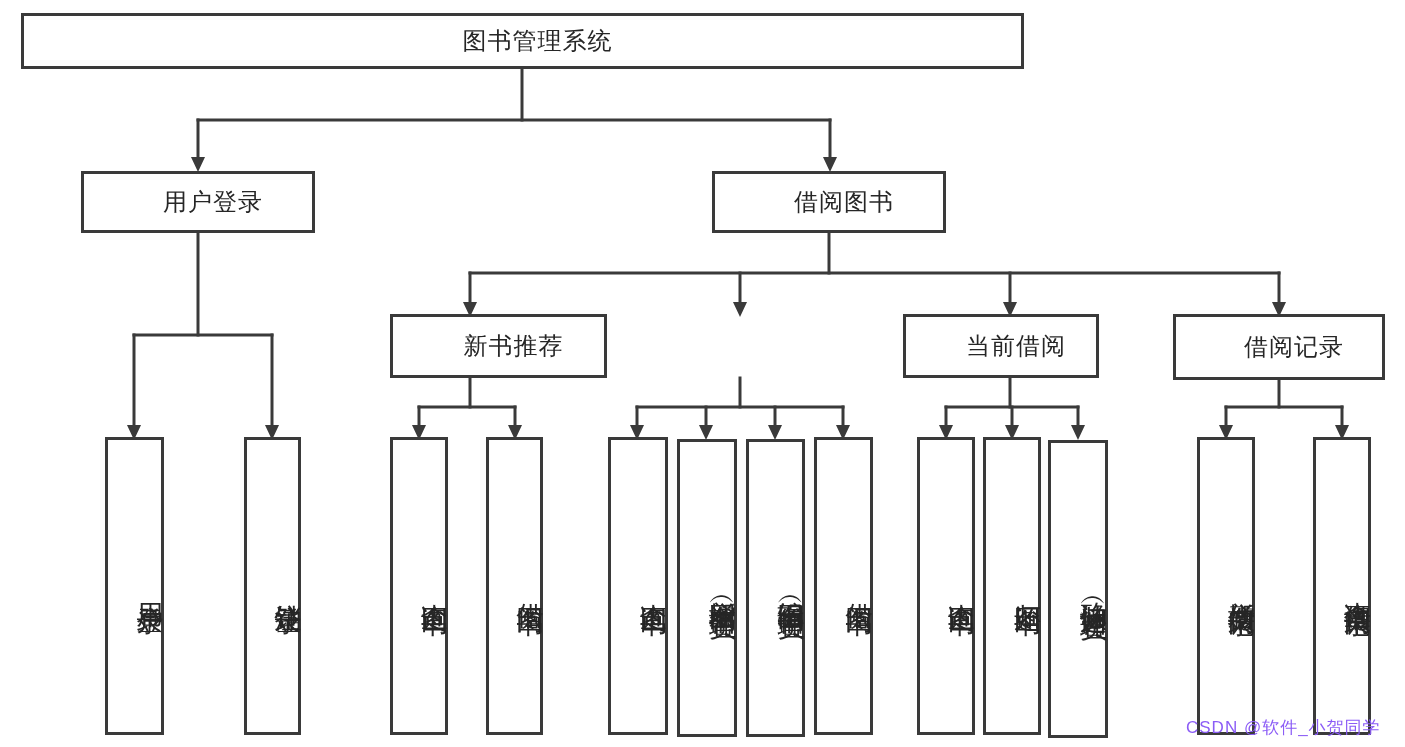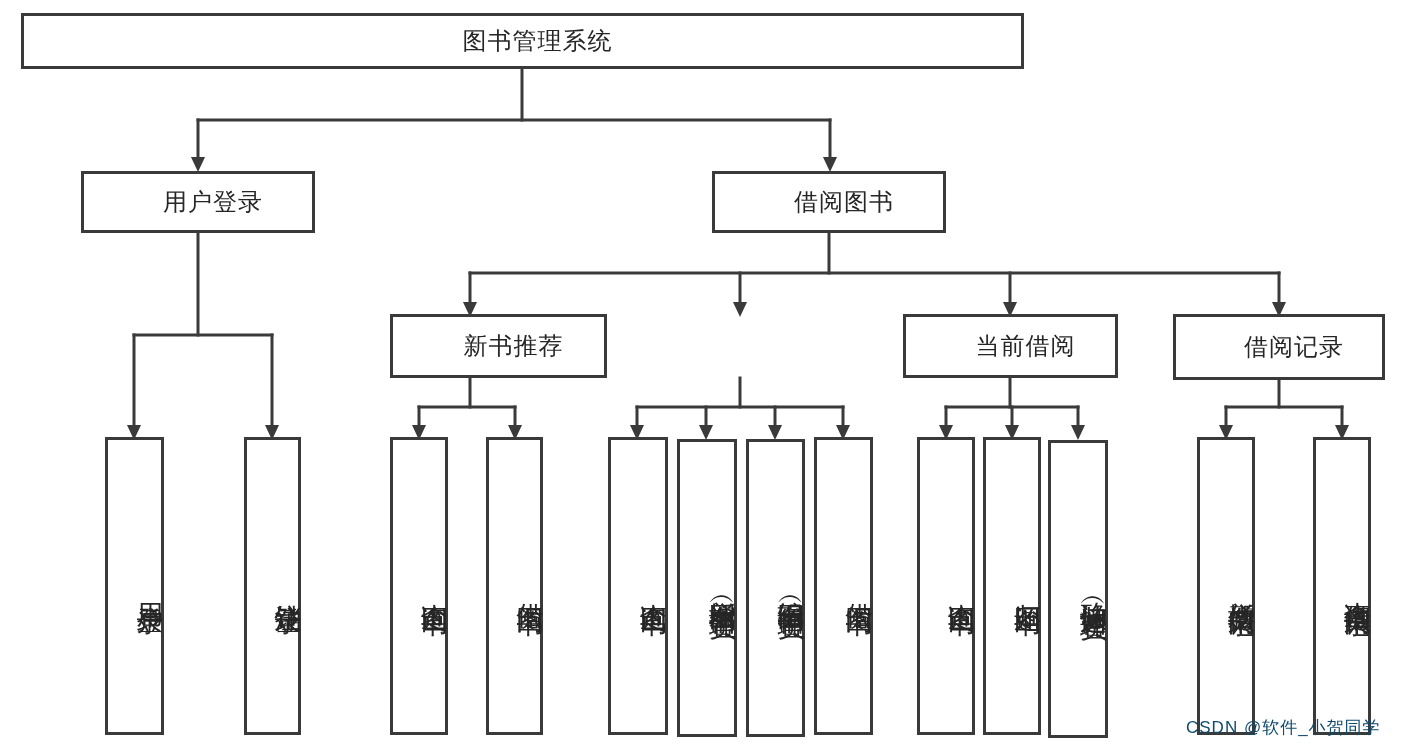--- a/index.html
+++ b/index.html
@@ -34,21 +34,21 @@
     font-size: 27px;
     letter-spacing: 2px;
     white-space: normal;
   }
   .watermark {
     position: absolute;
     left: 1186px;
     top: 716px;
     font-size: 17px;
     letter-spacing: 1px;
-    color: #0c4a6e;
+    color: #8b5cf6;
     white-space: nowrap;
   }
 </style>
 </head>
 <body>
 
 <div id="stage">
 
   <svg id="wires" viewBox="0 0 1405 747" xmlns="http://www.w3.org/2000/svg" stroke="#3a3a3a" stroke-width="3" stroke-linecap="square" fill="#3a3a3a">
 
@@ -125,21 +125,21 @@
       <polygon stroke="none" points="1335,425 1349,425 1342,440"></polygon>
     </g>
   </svg>
 
   <div class="node" style="left:21px; top:13px; width:1003px; height:56px;">图书管理系统</div>
 
   <div class="node" style="left:81px; top:171px; width:234px; height:62px;">用户登录</div>
   <div class="node" style="left:712px; top:171px; width:234px; height:62px;">借阅图书</div>
 
   <div class="node" style="left:362px; top:314px; width:217px; height:64px;margin-left:28px;">新书推荐</div>
-  <div class="node" style="left:903px; top:314px; width:215px; height:64px;">当前借阅</div>
+  <div class="node" style="left:903px; top:314px; width:196px; height:64px;">当前借阅</div>
   <div class="node" style="left:1173px; top:314px; width:212px; height:66px;">借阅记录</div>
 
   <div class="node v" style="left:105px; top:437px; width:59px; height:298px;">用户登录</div>
   <div class="node v" style="left:244px; top:437px; width:57px; height:298px;">注销登录</div>
 
   <div class="node v" style="left:390px; top:437px; width:58px; height:298px;">查询图书</div>
   <div class="node v" style="left:486px; top:437px; width:57px; height:298px;">借阅图书</div>
 
   <div class="node v" style="left:608px; top:437px; width:60px; height:298px;">查询图书</div>
   <div class="node v" style="left:677px; top:439px; width:60px; height:298px;">新增图书（管理员）</div>

